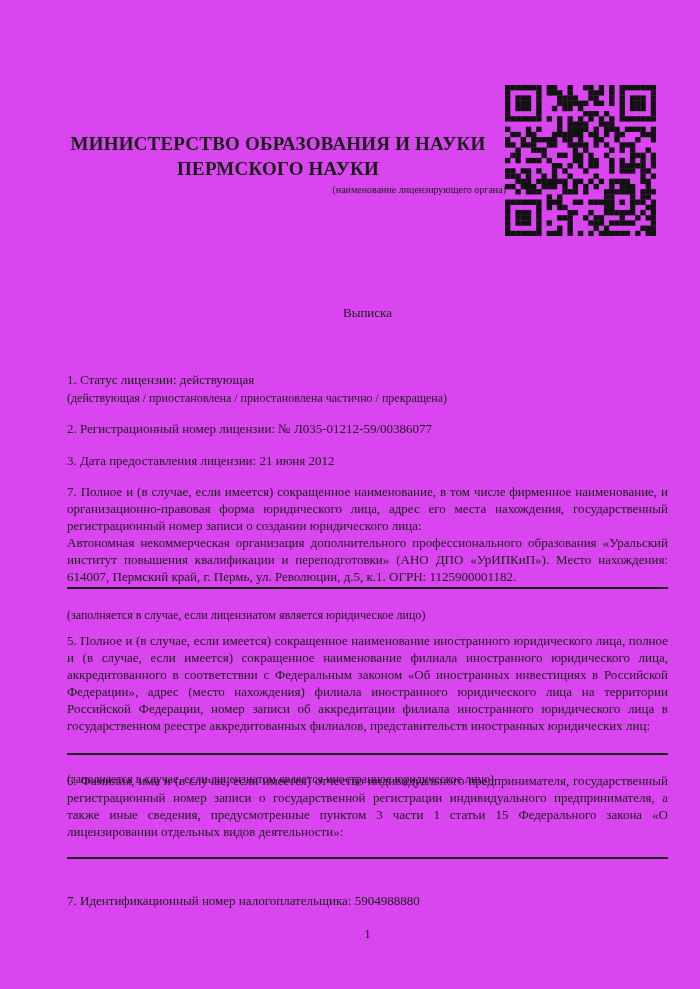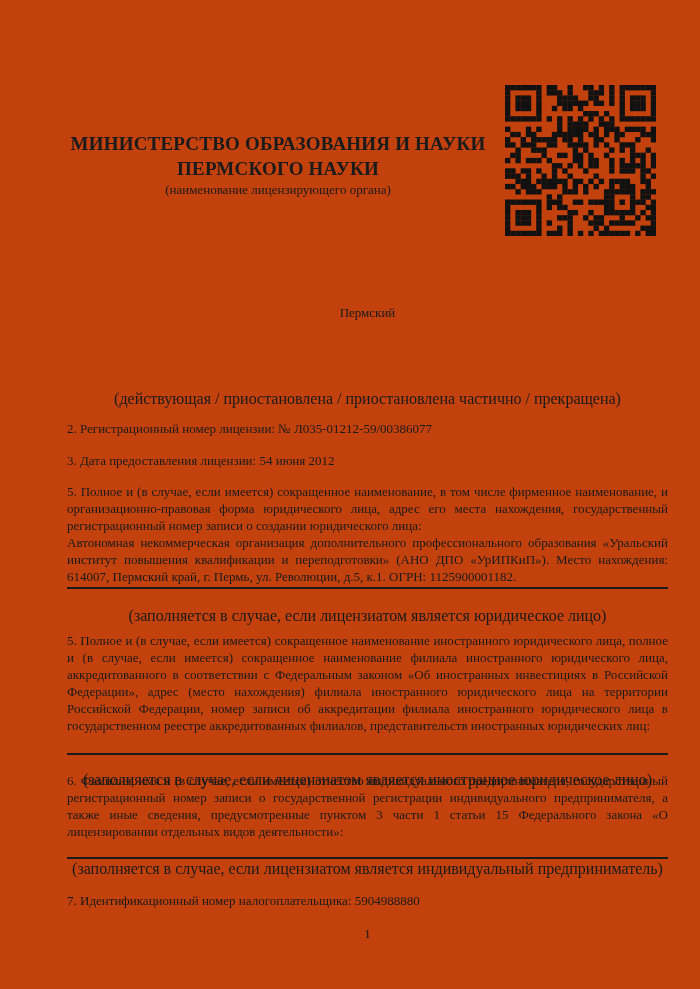--- a/index.html
+++ b/index.html
@@ -1,32 +1,32 @@
 <!DOCTYPE html>
 <html><head>
 <meta charset="utf-8">
 <style>
   html,body{margin:0;padding:0;background:#fff;}
   .page{
-    position:relative;width:700px;height:989px;background:#c2410c;
+    position:relative;width:700px;height:989px;background:#d946ef;
     font-family:"Liberation Serif","DejaVu Serif",serif;color:#1b1b1b;
     overflow:hidden;
   }
   .abs{position:absolute;}
   
   .ministry{left:50px;top:131px;width:456px;text-align:center;}
   .ministry .ml{font-weight:bold;font-size:19px;line-height:25px;letter-spacing:.2px;}
-  .ministry .cap{font-size:13px;line-height:14px;margin-top:2px;}
+  .ministry .cap{font-size:10px;line-height:14px;margin-top:2px;text-align:right;}
   .qr{left:505px;top:85px;width:151px;height:151px;}
   
   .doc-title{left:67px;top:304px;width:601px;text-align:center;font-size:13px;line-height:17.5px;}
   
   .para{left:67px;width:601px;font-size:13px;line-height:17px;}
   .just{text-align:justify;}
-  .note{font-size:16px;line-height:13px;text-align:center;}
+  .note{font-size:12px;line-height:13px;text-align:left;}
   .rule{border-top:2px solid #1b1b1b;height:0;}
   .pagenum{text-align:center;}
 </style>
 </head>
 <body>
 
 <div class="page">
 
   <div class="abs ministry">
     <div class="ml">МИНИСТЕРСТВО ОБРАЗОВАНИЯ И НАУКИ</div>
@@ -462,45 +462,45 @@
       <rect x="20" y="28" width="1.03" height="1.03"></rect>
       <rect x="21" y="28" width="1.03" height="1.03"></rect>
       <rect x="22" y="28" width="1.03" height="1.03"></rect>
       <rect x="23" y="28" width="1.03" height="1.03"></rect>
       <rect x="25" y="28" width="1.03" height="1.03"></rect>
       <rect x="27" y="28" width="1.03" height="1.03"></rect>
       <rect x="28" y="28" width="1.03" height="1.03"></rect>
     </svg>
 
   <div class="abs doc-title">
-    <div>Пермский</div>
+    <div>Выписка</div>
   </div>
 
+  <div class="abs para" style="top:371px">1. Статус лицензии: действующая</div>
   <div class="abs para note" style="top:392px">(действующая / приостановлена / приостановлена частично / прекращена)</div>
 
   <div class="abs para" style="top:420px">2. Регистрационный номер лицензии: № Л035-01212-59/00386077</div>
 
-  <div class="abs para" style="top:452px">3. Дата предоставления лицензии: 54 июня 2012</div>
+  <div class="abs para" style="top:452px">3. Дата предоставления лицензии: 21 июня 2012</div>
 
   <div class="abs para" style="top:483px">
-    <div class="just">5. Полное и (в случае, если имеется) сокращенное наименование, в том числе фирменное наименование, и организационно-правовая форма юридического лица, адрес его места нахождения, государственный регистрационный номер записи о создании юридического лица:</div>
+    <div class="just">7. Полное и (в случае, если имеется) сокращенное наименование, в том числе фирменное наименование, и организационно-правовая форма юридического лица, адрес его места нахождения, государственный регистрационный номер записи о создании юридического лица:</div>
     <div class="just">Автономная некоммерческая организация дополнительного профессионального образования «Уральский институт повышения квалификации и переподготовки» (АНО ДПО «УрИПКиП»). Место нахождения: 614007, Пермский край, г. Пермь, ул. Революции, д.5, к.1. ОГРН: 1125900001182.</div>
     <div class="rule" style="margin-top:2px"></div>
     <div class="note" style="margin-top:20px">(заполняется в случае, если лицензиатом является юридическое лицо)</div>
   </div>
 
   <div class="abs para" style="top:632px">
     <div class="just">5. Полное и (в случае, если имеется) сокращенное наименование иностранного юридического лица, полное и (в случае, если имеется) сокращенное наименование филиала иностранного юридического лица, аккредитованного в соответствии с Федеральным законом «Об иностранных инвестициях в Российской Федерации», адрес (место нахождения) филиала иностранного юридического лица на территории Российской Федерации, номер записи об аккредитации филиала иностранного юридического лица в государственном реестре аккредитованных филиалов, представительств иностранных юридических лиц:</div>
     <div class="rule" style="margin-top:19px"></div>
     <div class="note" style="margin-top:18px">(заполняется в случае, если лицензиатом является иностранное юридическое лицо)</div>
   </div>
 
   <div class="abs para" style="top:772px">
     <div class="just">6. Фамилия, имя и (в случае, если имеется) отчество индивидуального предпринимателя, государственный регистрационный номер записи о государственной регистрации индивидуального предпринимателя, а также иные сведения, предусмотренные пунктом 3 части 1 статьи 15 Федерального закона «О лицензировании отдельных видов деятельности»:</div>
     <div class="rule" style="margin-top:17px"></div>
-    <div class="note" style="margin-top:3px">(заполняется в случае, если лицензиатом является индивидуальный предприниматель)</div>
   </div>
 
   <div class="abs para" style="top:892px">7. Идентификационный номер налогоплательщика: 5904988880</div>
 
   <div class="abs para pagenum" style="top:925px">1</div>
 
 </div>
 
 </body></html>

